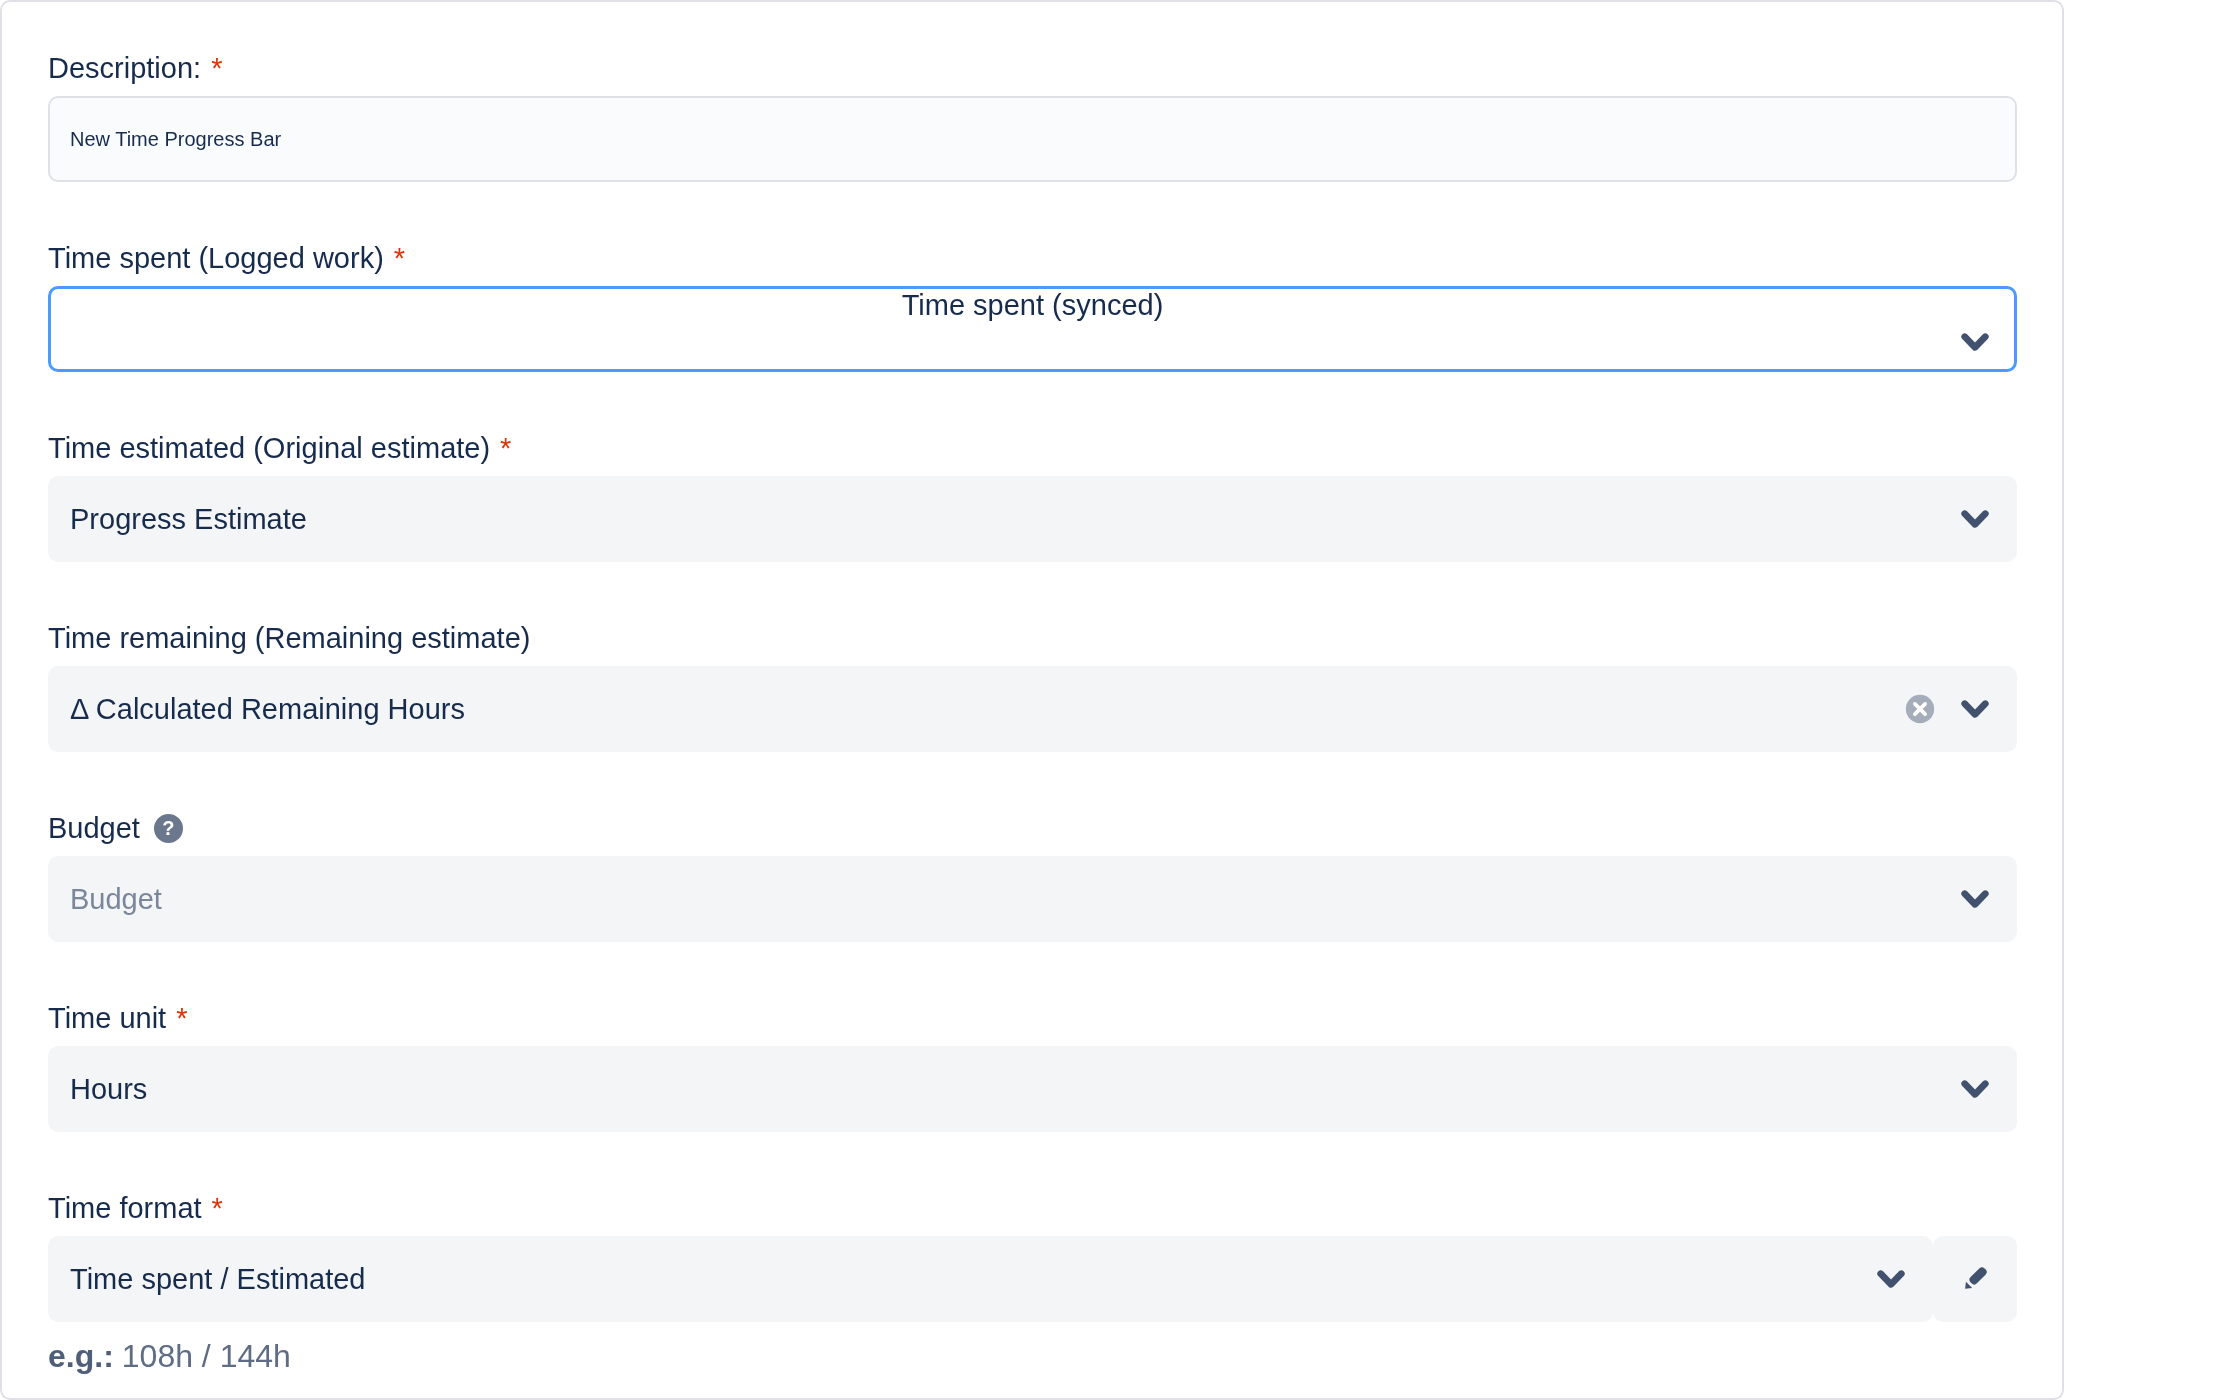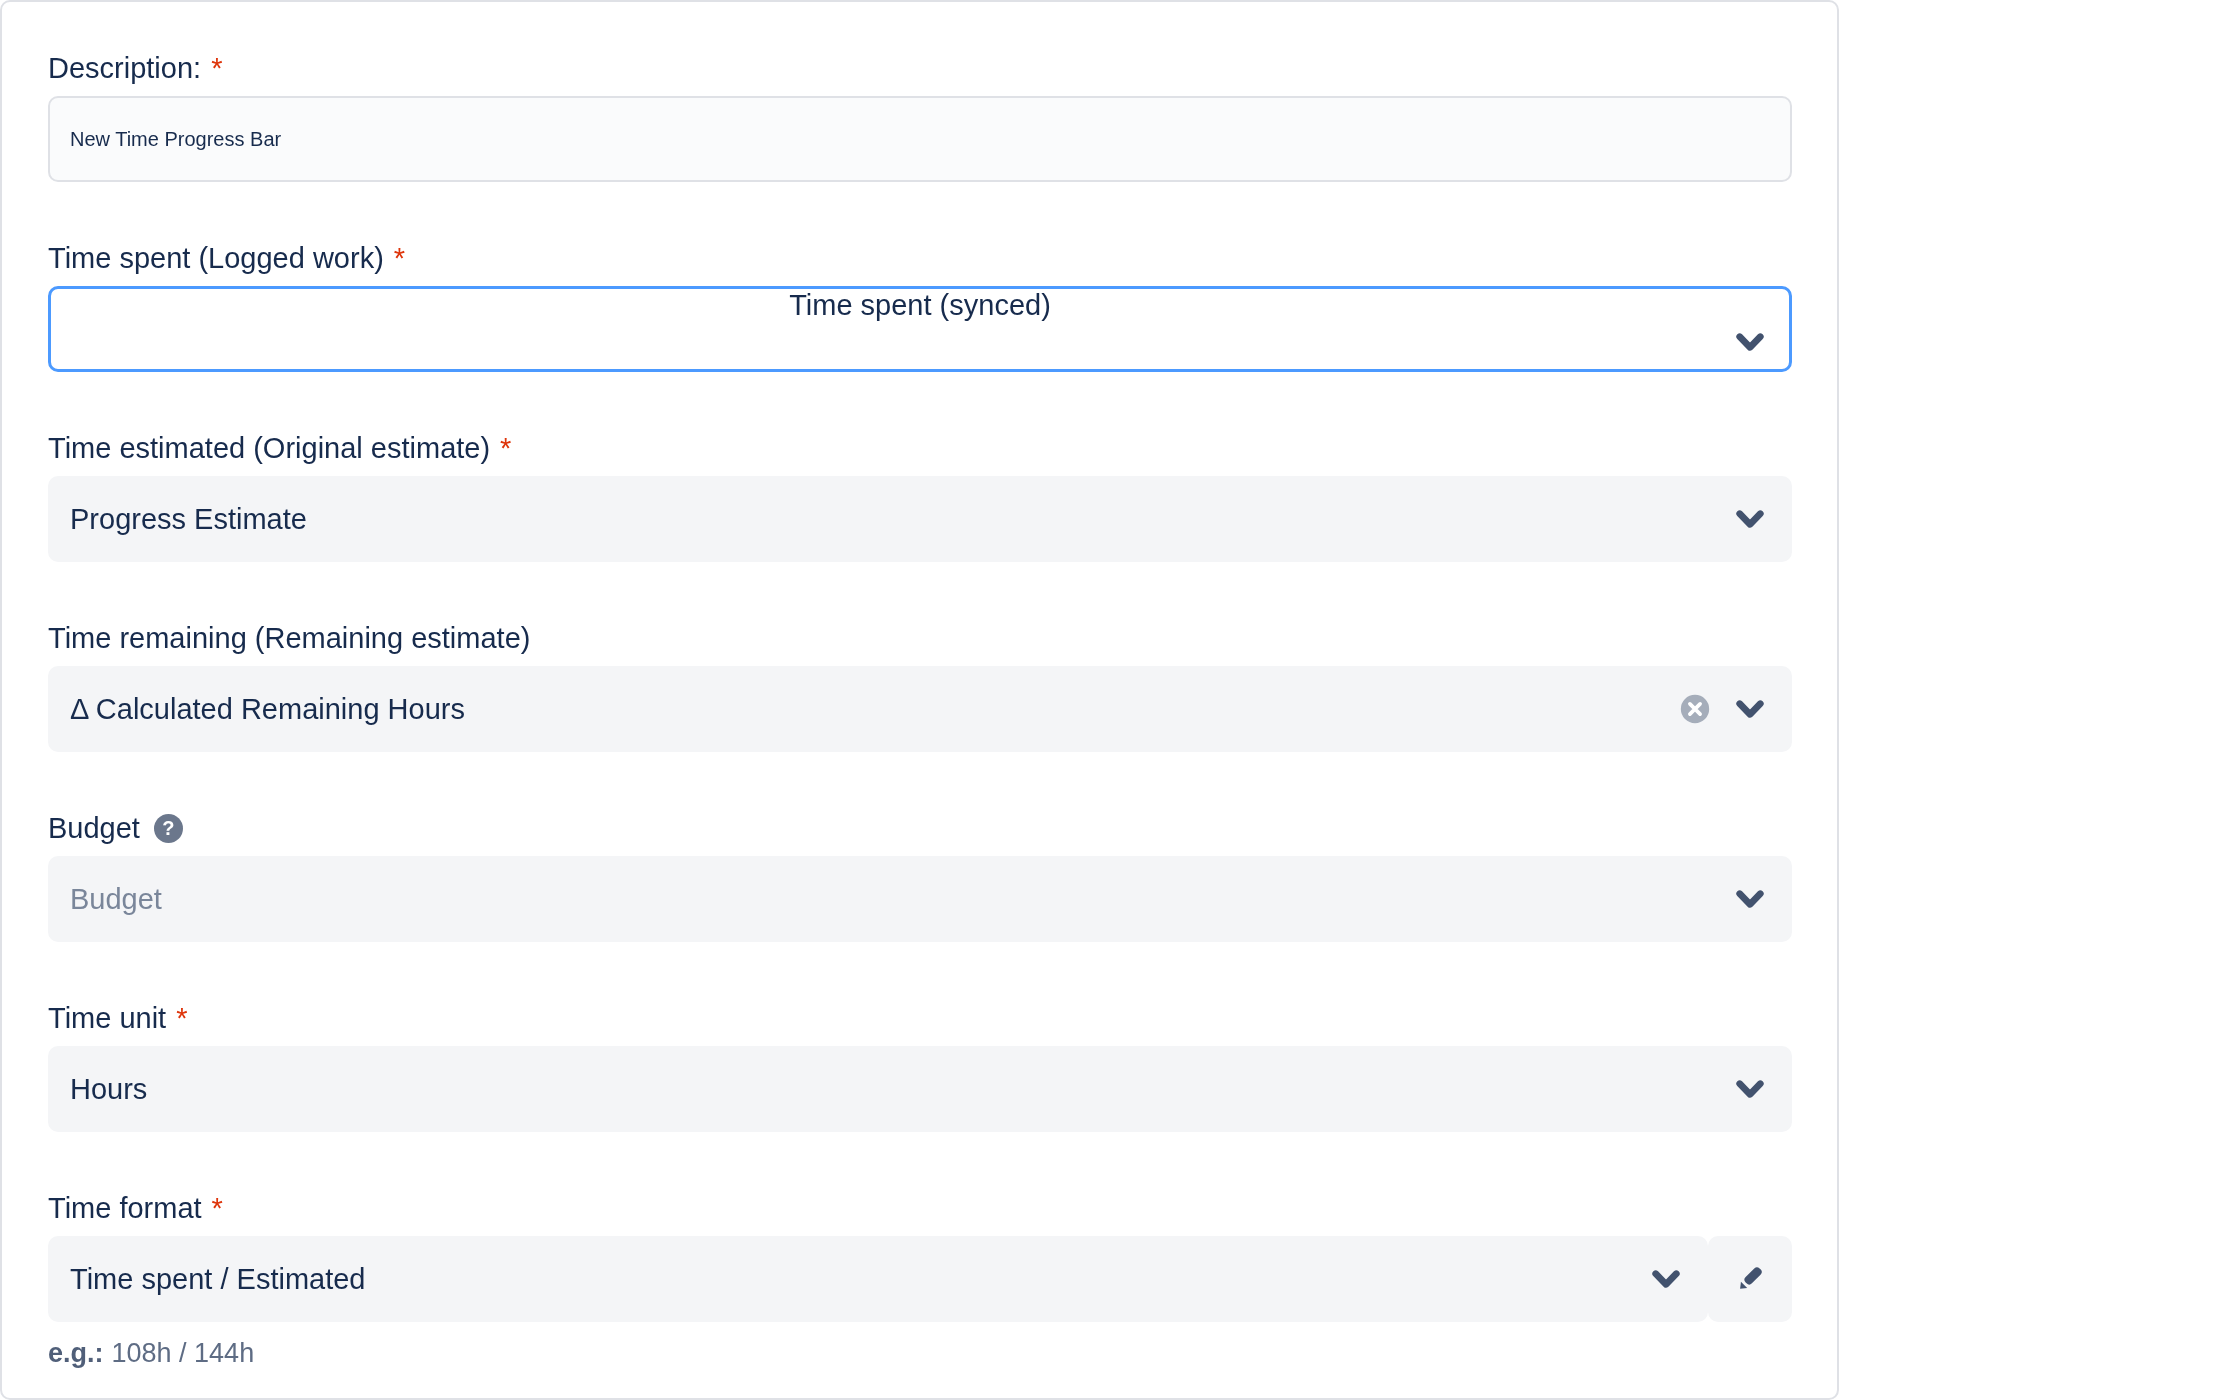--- a/index.html
+++ b/index.html
@@ -10,21 +10,21 @@
     --example-label-text:#505F79; --example-text:#5E6C84;
   }
   * { box-sizing:border-box; }
   html,body { margin:0; padding:0; background:#FFFFFF; }
   body {
     width:2217px; height:1400px;
     font-family:"Liberation Sans", sans-serif;
     color:var(--label-text);
   }
   .panel {
-    width:1839px; height:1400px;
+    width:2064px; height:1400px;
     border:2px solid var(--panel-border);
     border-radius:10px;
     padding:50px 45px 0 46px;
     overflow:hidden;
   }
   .group { margin-bottom:60px; }
   .group:last-of-type { margin-bottom:0; }
   .field-label {
     display:flex; align-items:center;
     font-size:29px; line-height:32px;
@@ -72,21 +72,21 @@
   .format-row .select { flex:1; }
   .edit-btn {
     width:84px; height:86px; flex:0 0 84px;
     background:var(--select-bg);
     border:none; border-radius:10px;
     display:flex; align-items:center; justify-content:center;
     color:var(--icon); cursor:pointer; padding:0;
   }
   .example {
     margin-top:16px;
-    font-size:27px; color:var(--example-text);
+    font-size:32px; color:var(--example-text);
   }
   .example b { color:var(--example-label-text); margin-right:8px; }
 </style>
 </head>
 <body>
 
 <div class="panel">
 
   <div class="group">
     <div class="field-label">

